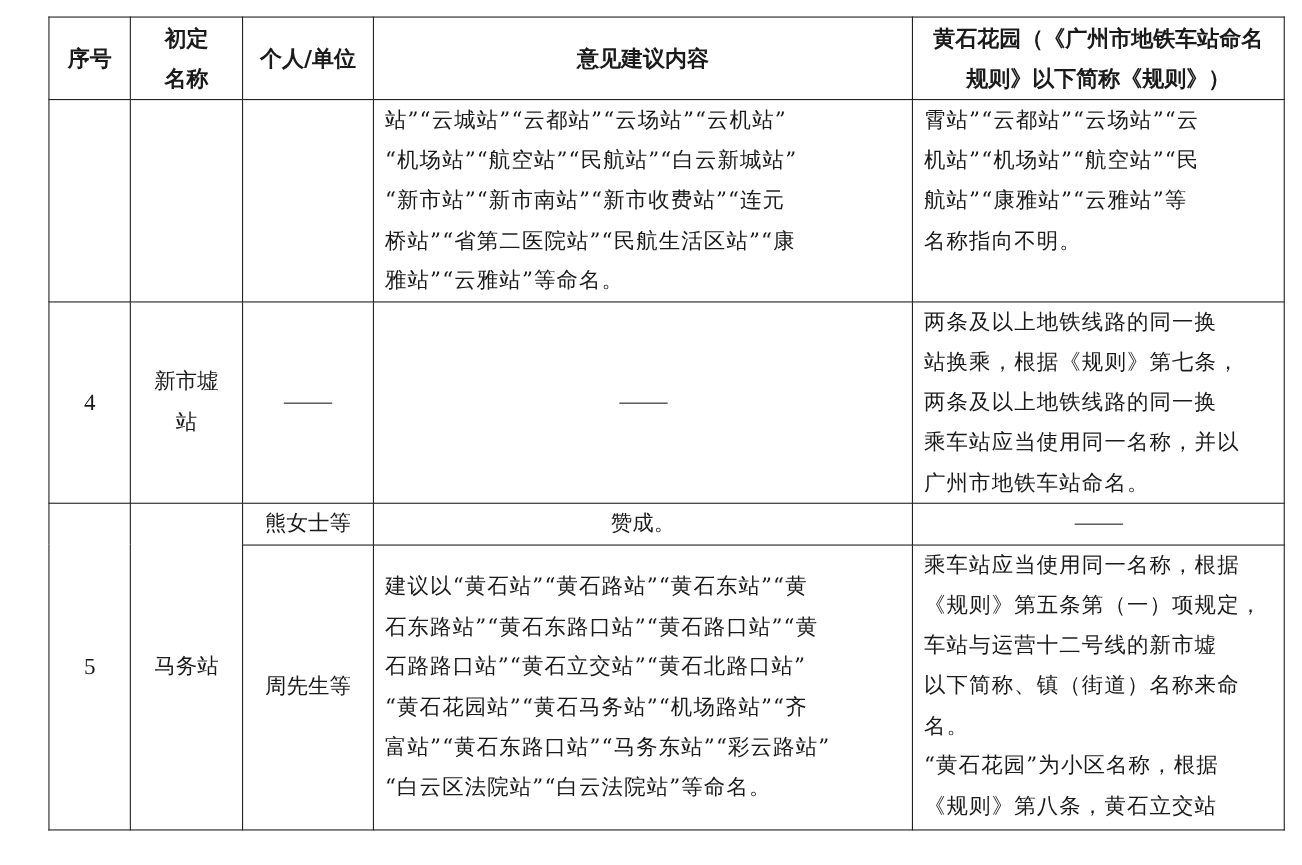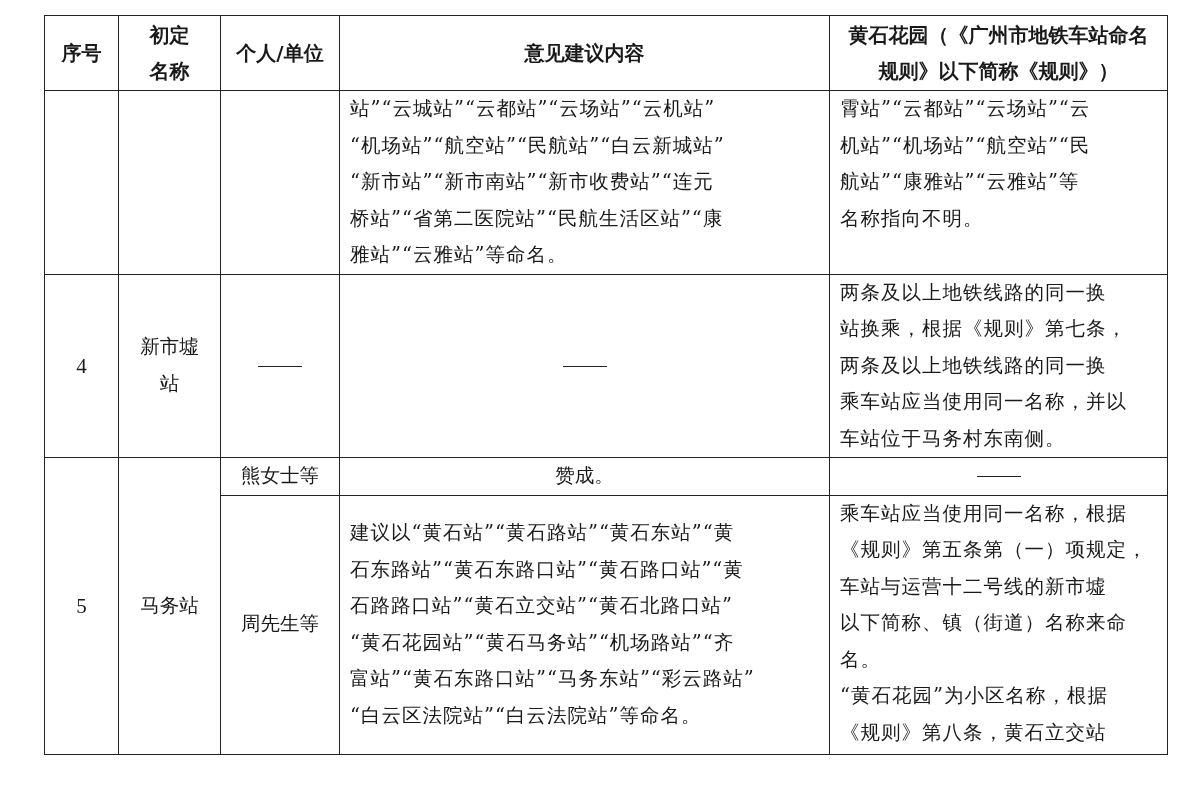--- a/index.html
+++ b/index.html
@@ -68,21 +68,21 @@
       <span class="line">新市墟</span>
       <span class="line">站</span>
     </td>
     <td class="c"><span class="dash"></span></td>
     <td class="c"><span class="dash"></span></td>
     <td class="p">
       <span class="line">两条及以上地铁线路的同一换</span>
       <span class="line">站换乘，根据《规则》第七条，</span>
       <span class="line">两条及以上地铁线路的同一换</span>
       <span class="line">乘车站应当使用同一名称，并以</span>
-      <span class="line">车站位于马务村东南侧。</span>
+      <span class="line">广州市地铁车站命名。</span>
     </td>
   </tr>
 
   <tr style="height:36px">
     <td class="c num" rowspan="2">5</td>
     <td class="c" rowspan="2">马务站</td>
     <td class="c">熊女士等</td>
     <td class="c">赞成。</td>
     <td class="c"><span class="dash"></span></td>
   </tr>

